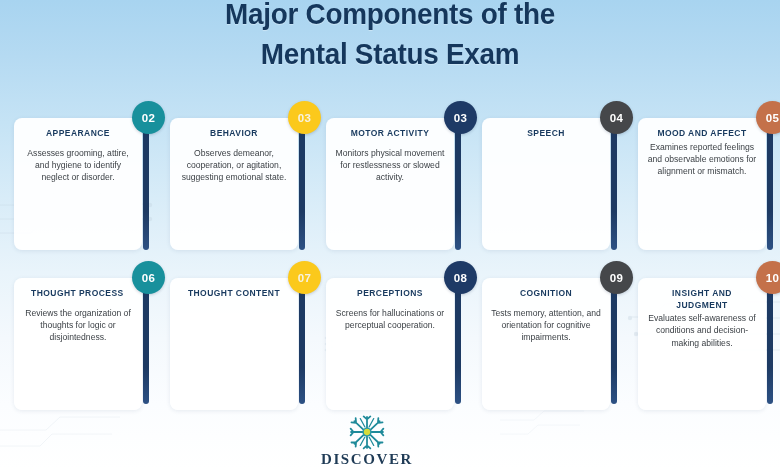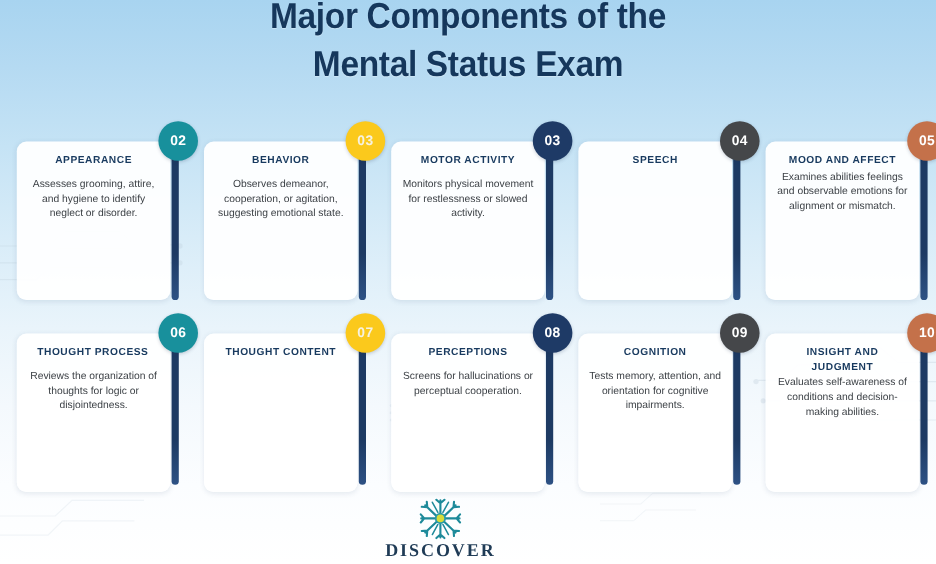--- a/index.html
+++ b/index.html
@@ -213,21 +213,21 @@
     <div class="card">
       <div class="card-title">SPEECH</div>
       <div class="bar" style="background: linear-gradient(rgb(29, 58, 99) 0%, rgb(29, 58, 99) 72%, rgb(45, 81, 132) 100%);"></div>
       <div class="num" style="background: rgb(69, 71, 74);">04</div>
     </div>
   </div>
 
   <div class="cell">
     <div class="card">
       <div class="card-title tight">MOOD AND AFFECT</div>
-      <div class="card-body">Examines abilities feelings and observable emotions for alignment or mismatch.</div>
+      <div class="card-body">Examines reported feelings and observable emotions for alignment or mismatch.</div>
       <div class="bar" style="background: linear-gradient(rgb(29, 58, 99) 0%, rgb(29, 58, 99) 72%, rgb(45, 81, 132) 100%);"></div>
       <div class="num" style="background: rgb(196, 113, 74);">05</div>
     </div>
   </div>
 
 </div>
 
 <div class="row row-2">
 
   <div class="cell">

